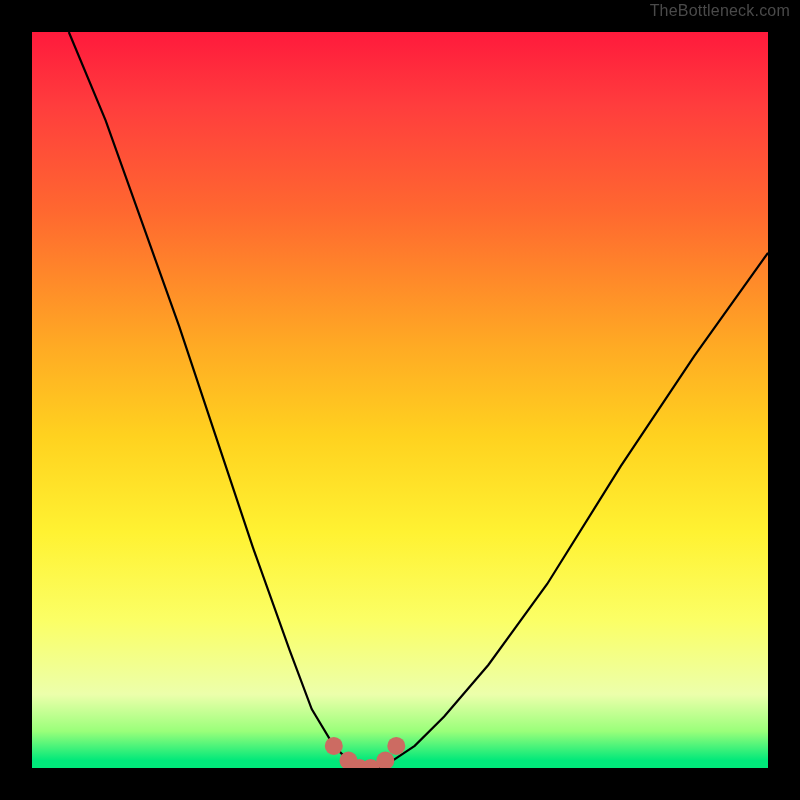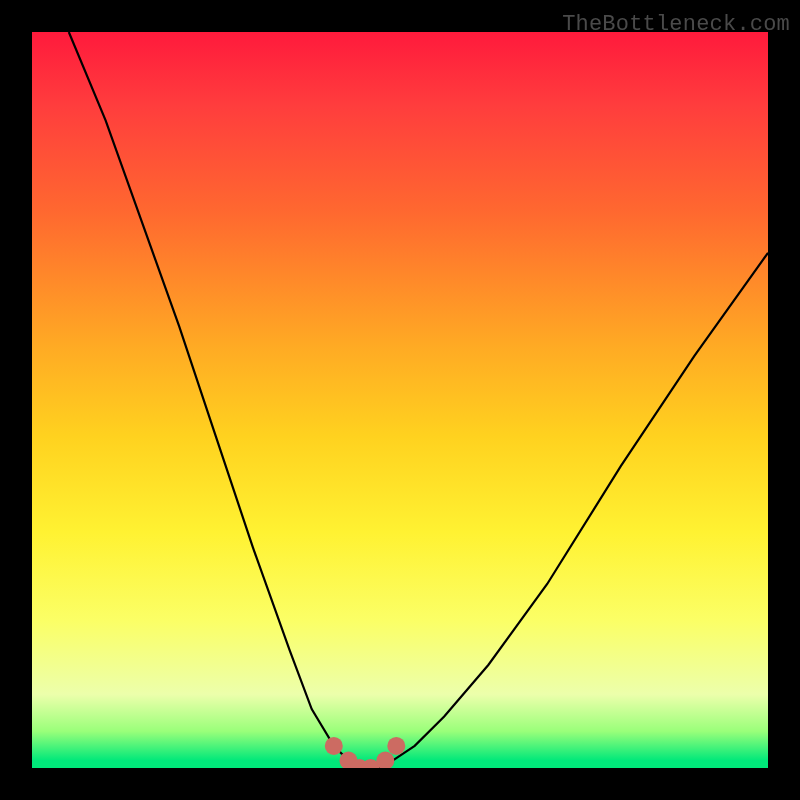--- a/index.html
+++ b/index.html
@@ -49,28 +49,27 @@
   }
   .curve-svg {
     position: absolute;
     top: 0;
     left: 0;
     width: 736px;
     height: 736px;
   }
   .watermark {
     position: absolute;
-    top: 12px;
+    top: 2px;
     right: 10px;
     color: #4a4a4a;
-    font-size: 22px;
+    font-size: 16px;
     font-weight: 500;
     letter-spacing: 0.2px;
     user-select: none;
-    font-family: Liberation Mono, monospace;
   }
 </style>
 </head>
 <body>
 
 <div class="frame">
 
   <div class="watermark">TheBottleneck.com</div>
 
   <div class="plot-area">

